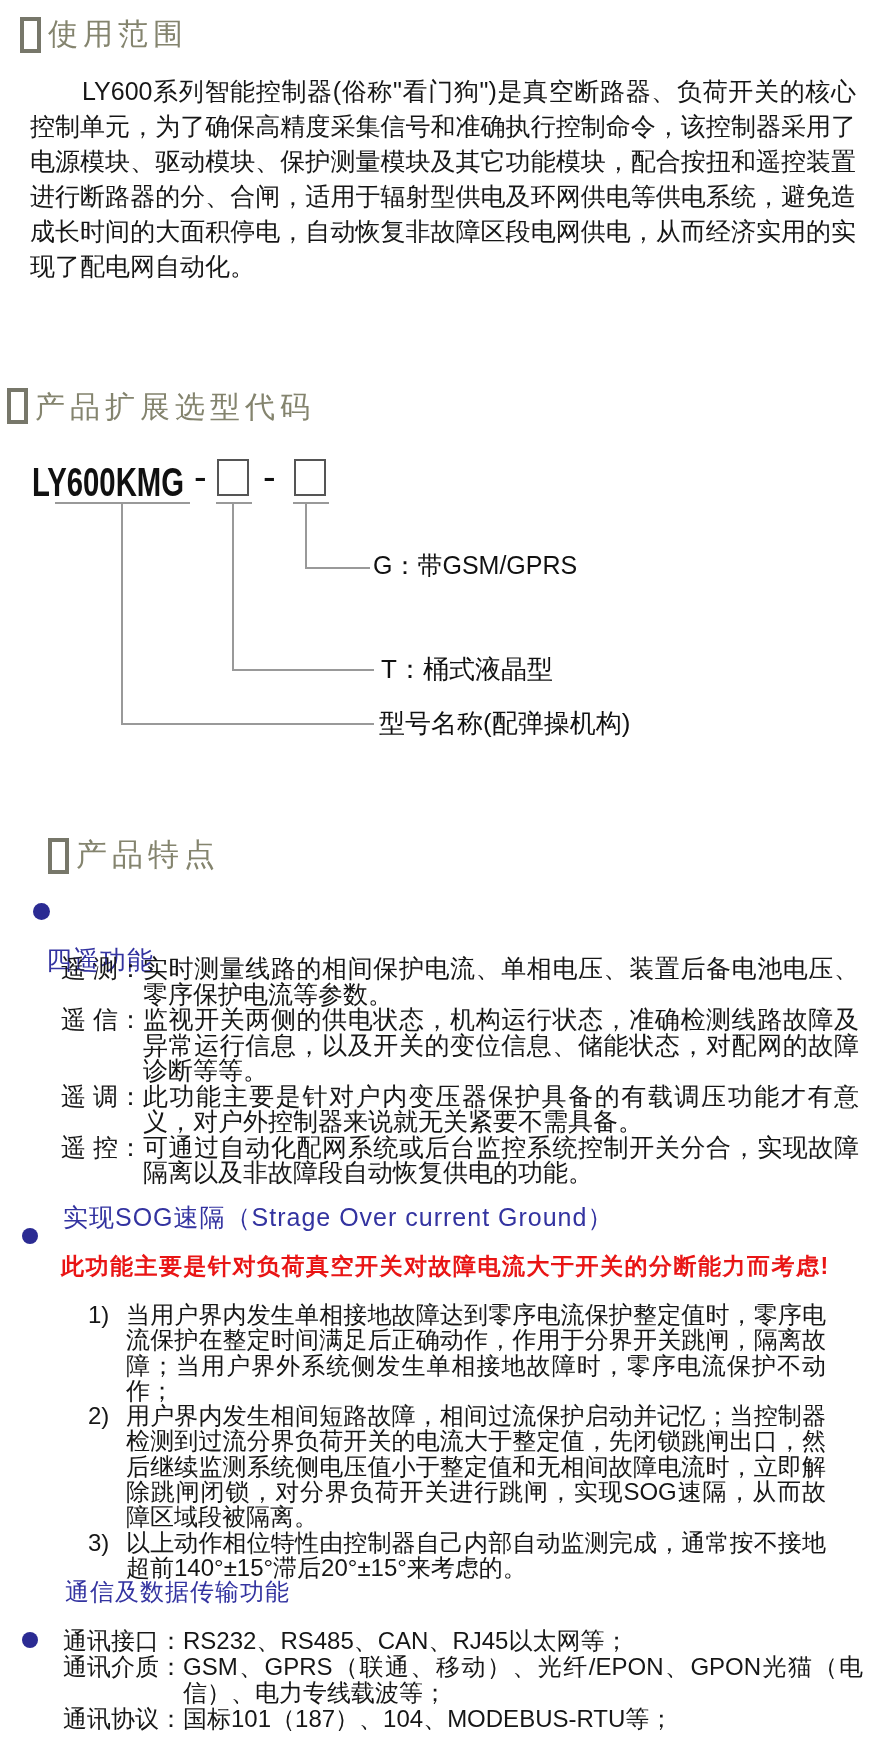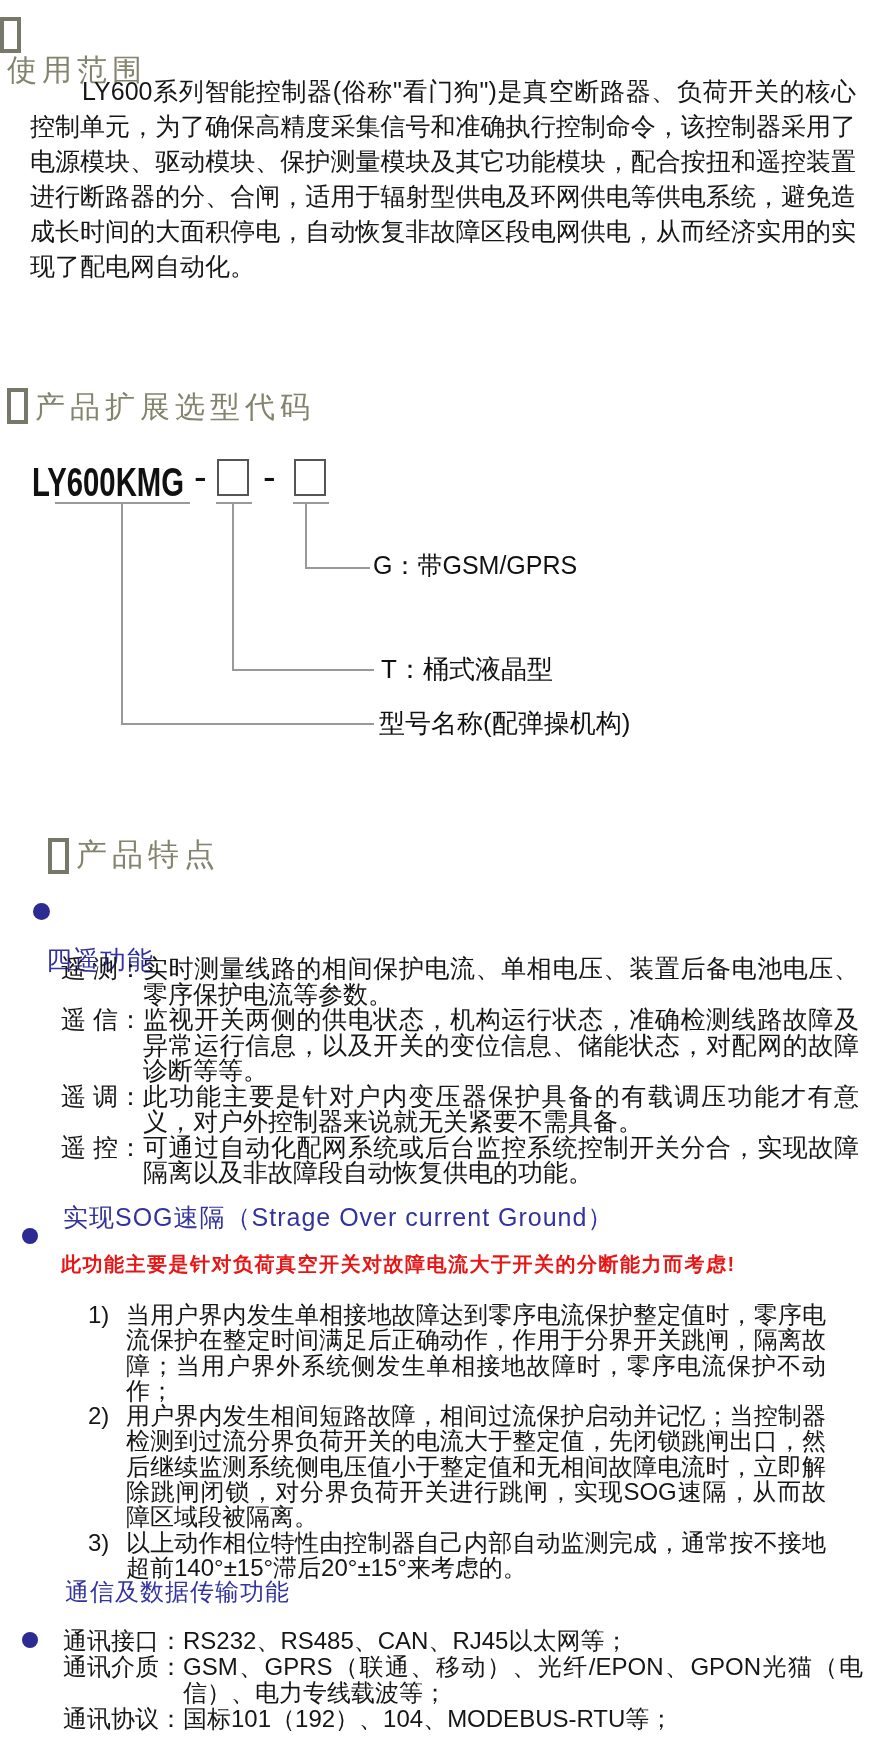--- a/index.html
+++ b/index.html
@@ -26,30 +26,30 @@
   .bullet{border-radius:50%;background:#2b2b93;}
   
   .hlist{font-size:25px;line-height:25.5px;color:#161616;}
   .hitem{display:flex;align-items:flex-start;}
   .hlabel{flex:0 0 76px;white-space:pre;}
   .hbody{width:716px;text-align:justify;}
   .numlist{font-size:24px;line-height:25.3px;color:#161616;}
   .nitem{display:flex;align-items:flex-start;}
   .nnum{flex:0 0 38px;white-space:pre;}
   .nbody{width:700px;text-align:justify;}
-  .warning{color:#e91515;font-weight:bold;font-size:20px;letter-spacing:1.5px;white-space:nowrap;}
+  .warning{color:#e91515;font-weight:bold;font-size:23px;letter-spacing:1.5px;white-space:nowrap;}
   .commlist{font-size:24px;line-height:26px;color:#161616;}
   .citem{display:flex;align-items:flex-start;justify-content:flex-end;}
   .clabel{flex:0 0 120px;white-space:pre;}
   .cbody{width:680px;text-align:justify;}
 </style>
 </head>
 <body>
 
-<div class="abs sec-head" style="left:0;top:17px;flex-direction:column;">
+<div class="abs sec-head" style="left:20px;top:17px;">
   <div class="sec-square"></div>
   <div class="sec-title">使用范围</div>
 </div>
 
 <div class="abs intro">LY600系列智能控制器(俗称"看门狗")是真空断路器、负荷开关的核心控制单元，为了确保高精度采集信号和准确执行控制命令，该控制器采用了电源模块、驱动模块、保护测量模块及其它功能模块，配合按扭和遥控装置进行断路器的分、合闸，适用于辐射型供电及环网供电等供电系统，避免造成长时间的大面积停电，自动恢复非故障区段电网供电，从而经济实用的实现了配电网自动化。</div>
 
 <div class="abs sec-head" style="left:7px;top:388px;align-items:flex-end;">
   <div class="sec-square"></div>
   <div class="sec-title">产品扩展选型代码</div>
 </div>
@@ -130,15 +130,15 @@
   <div class="citem">
     <span class="clabel">通讯接口：</span>
     <span class="cbody">RS232、RS485、CAN、RJ45以太网等；</span>
   </div>
   <div class="citem">
     <span class="clabel">通讯介质：</span>
     <span class="cbody">GSM、GPRS（联通、移动）、光纤/EPON、GPON光猫（电信）、电力专线载波等；</span>
   </div>
   <div class="citem">
     <span class="clabel">通讯协议：</span>
-    <span class="cbody">国标101（192）、104、MODEBUS-RTU等；</span>
+    <span class="cbody">国标101（187）、104、MODEBUS-RTU等；</span>
   </div>
 </div>
 
 </body></html>

